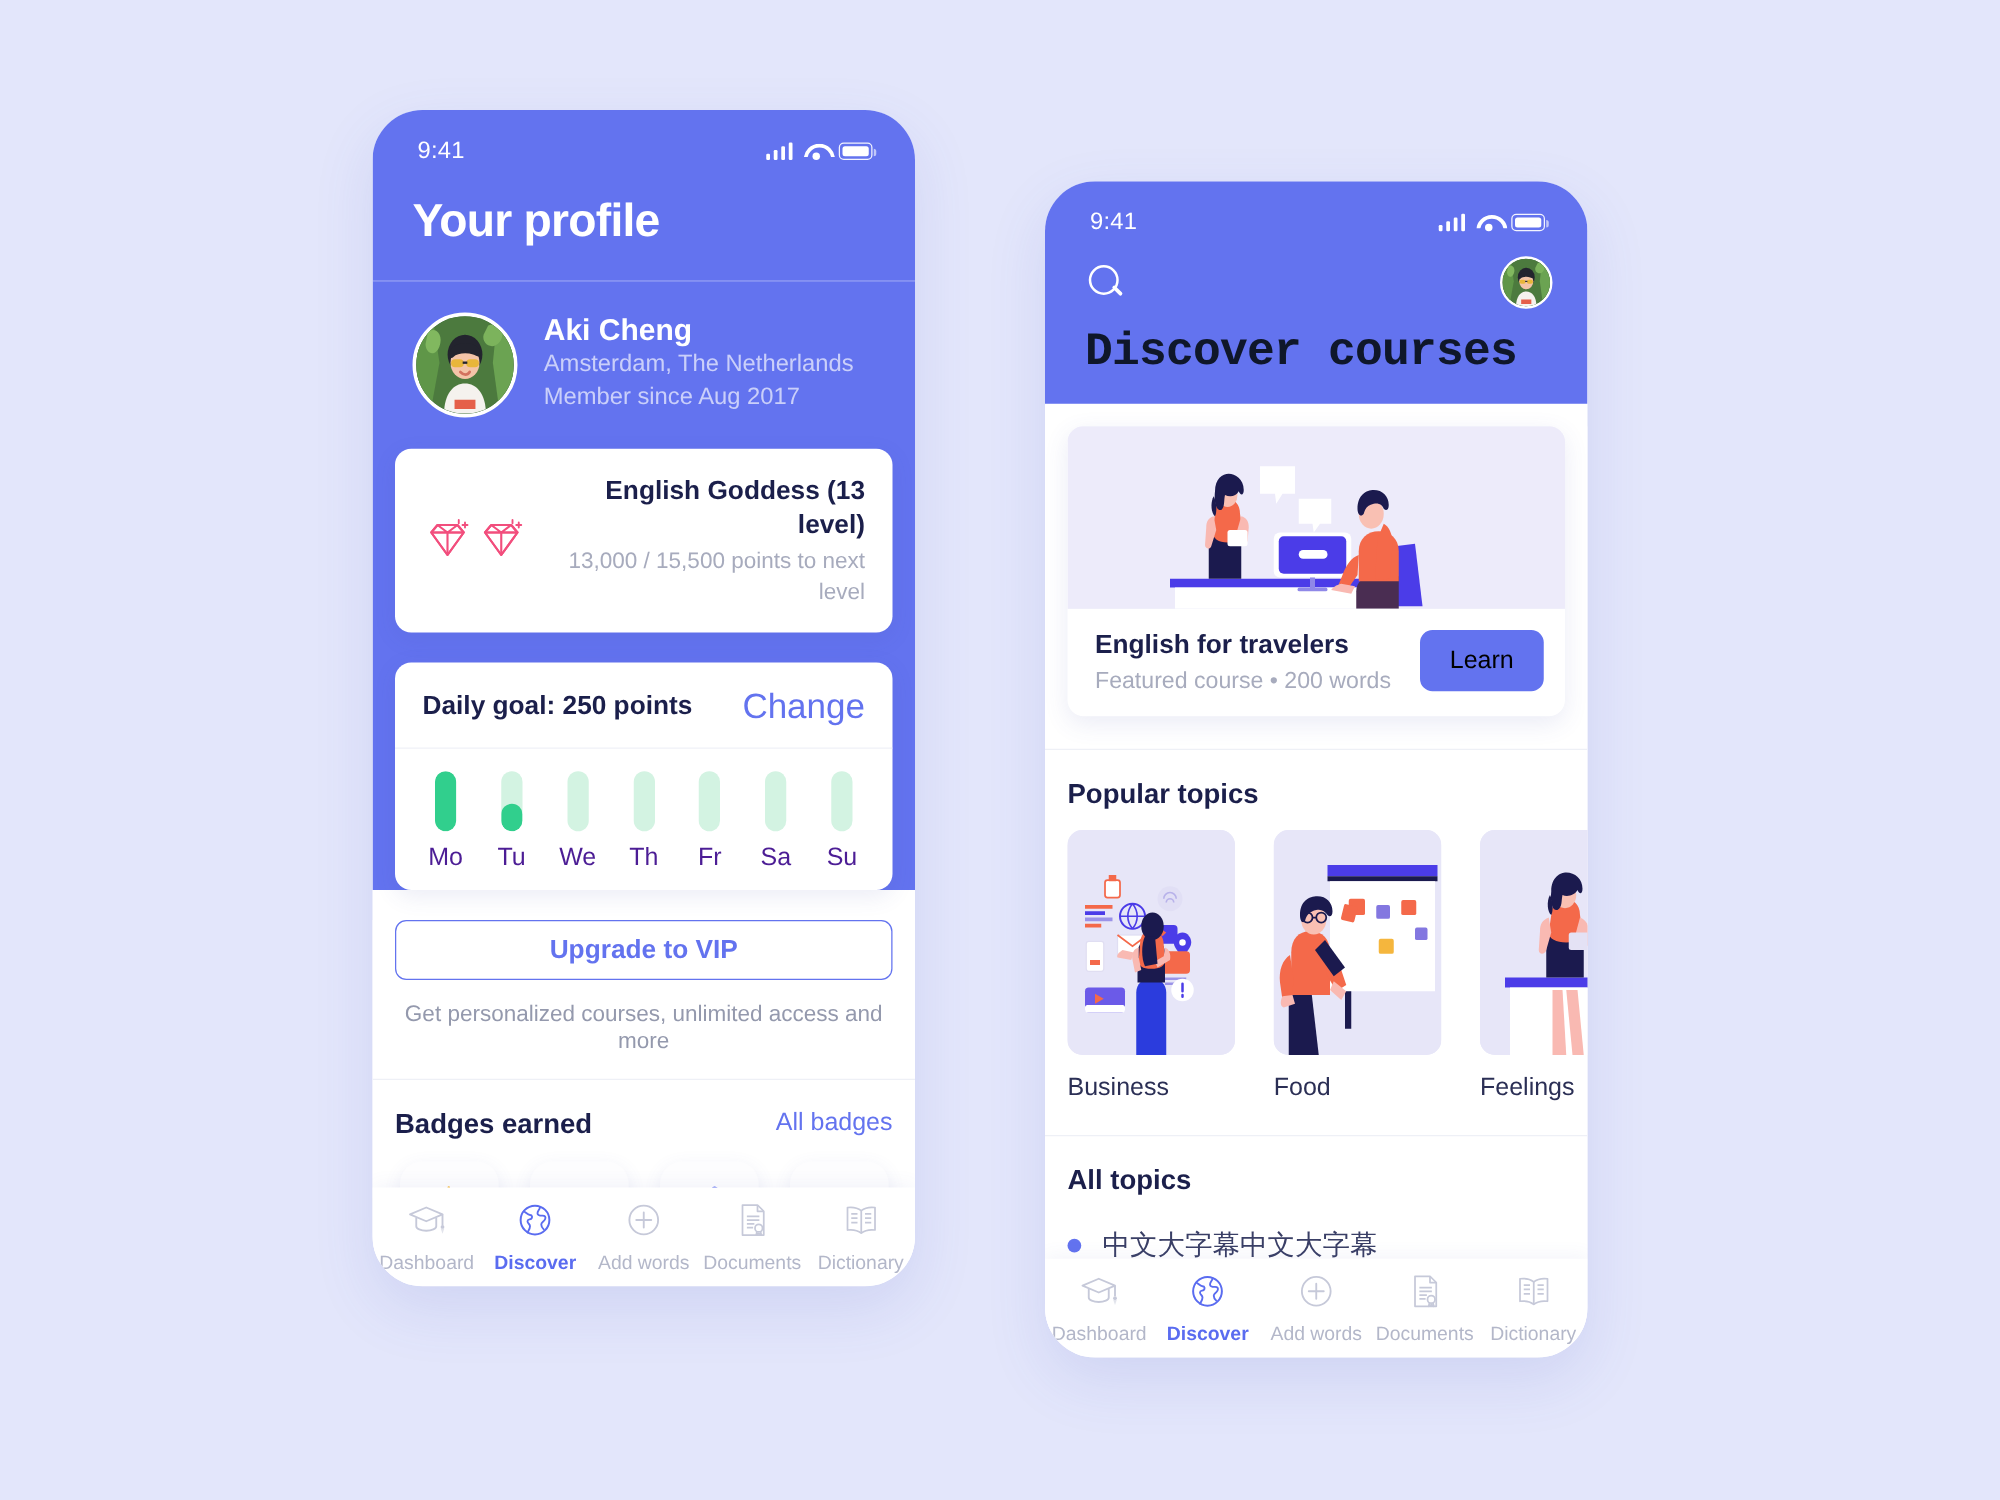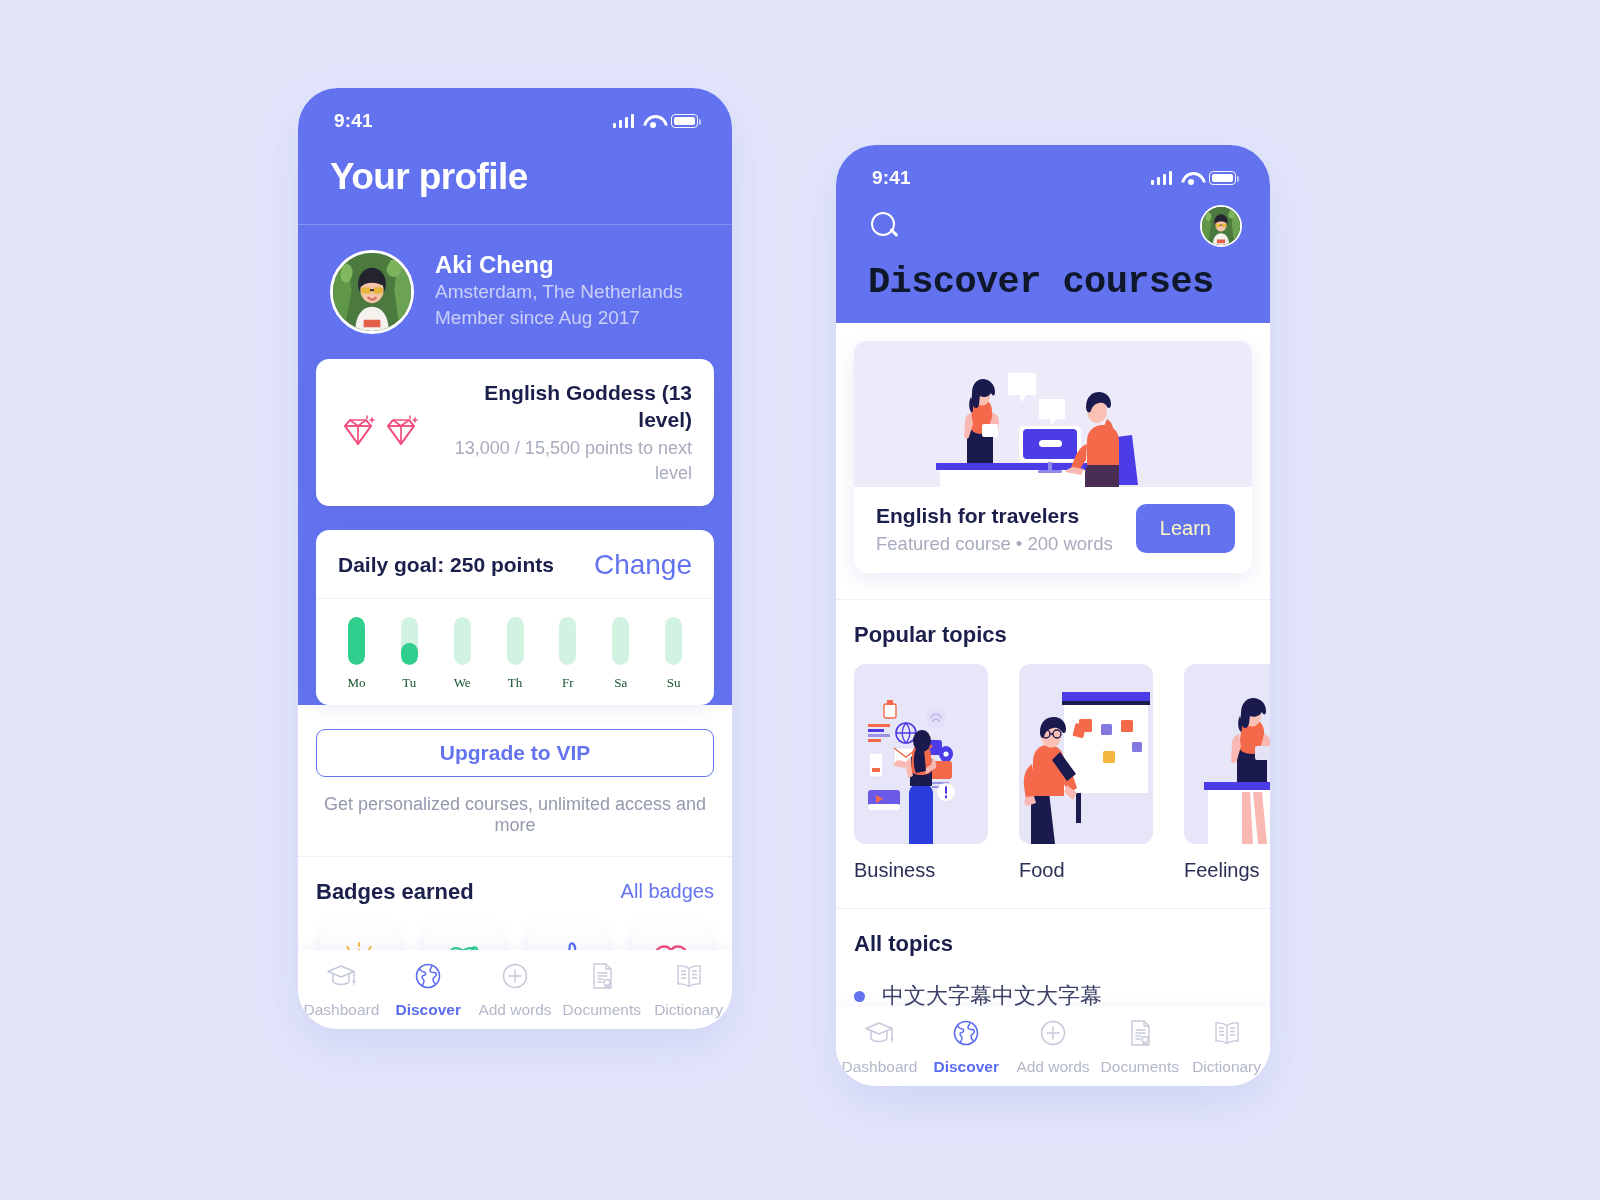--- a/index.html
+++ b/index.html
@@ -21,21 +21,21 @@
   }
   #phone-profile { left: 298px; top: 88px; width: 434px; height: 941px; }
   #phone-discover { left: 836px; top: 145px; width: 434px; height: 941px; }
 
   
   .statusbar {
     height: 54px; display: flex; align-items: center;
     justify-content: space-between; padding: 12px 34px 0 36px;
     color: #ffffff;
   }
-  .status-time { font-size: 19px; font-weight: bold; letter-spacing: .2px; }
+  .status-time { font-size: 19px; font-weight: normal; letter-spacing: .2px; }
   .status-icons { display: flex; align-items: center; gap: 9px; }
   .sig { display: flex; align-items: flex-end; gap: 2.5px; height: 14px; }
   .sig i { width: 3.5px; background: #fff; border-radius: 1px; display: block; }
   .sig i:nth-child(1){height:5px;} .sig i:nth-child(2){height:8px;}
   .sig i:nth-child(3){height:11px;} .sig i:nth-child(4){height:14px;}
   .wifi { width: 19px; height: 14px; position: relative; }
   .wifi:before {
     content:""; position:absolute; left:0; top:1px; width:19px; height:19px;
     border:3px solid #fff; border-radius:50%;
     clip-path: polygon(0 0,100% 0,100% 42%,0 42%);
@@ -108,21 +108,21 @@
   .goal-title { font-size:21px; font-weight:bold; color:#1b1f4b; }
   .goal-change { font-size:28px; color:#6373ef; cursor:pointer; }
   .goal-sep { height:1px; background:#f0f1f7; }
   .goal-bars { display:flex; padding: 18px 14px 14px 14px; }
   .goal-day { flex:1; display:flex; flex-direction:column; align-items:center; gap:10px; }
   .bar {
     width:17px; height:48px; border-radius:9px; background:#d3f3e2;
     position:relative; overflow:hidden;
   }
   .bar i { position:absolute; left:0; bottom:0; width:100%; background:#31cf8d; border-radius:9px; }
-  .day-lbl { font-size:13px; color:#14532d;font-family:Liberation Serif, serif; }
+  .day-lbl { font-size:20px; color:#4c1d95; }
 
   .p1-white { background:#fff; }
   .vip-btn {
     margin: 24px 18px 0 18px; height:48px; border:1.7px solid #6373ef;
     border-radius:9px; display:flex; align-items:center; justify-content:center;
     color:#6373ef; font-size:21px; font-weight:bold; cursor:pointer; background:#fff;
   }
   .vip-sub { text-align:center; color:#9499ad; font-size:18px; padding: 17px 10px 20px 10px; }
   .sec-sep { height:1px; background:#eef0f6; }
 
@@ -181,21 +181,21 @@
     box-shadow:0 6px 20px rgba(70,80,170,.11); overflow:hidden;
   }
   .featured-art { height:146px; background:#edebfa; position:relative; }
   .featured-info {
     display:flex; align-items:center; justify-content:space-between;
     padding: 15px 17px 18px 22px; gap:12px;
   }
   .f-title { font-size:21px; font-weight:bold; color:#1b1f4b; line-height:1.3; }
   .f-sub { font-size:18.5px; color:#a7abbd; margin-top:4px; }
   .learn-btn {
-    background:#6373ef; color:#fef9c3; font-size:20px; border-radius:10px;
+    background:#6373ef; color:#000000; font-size:20px; border-radius:10px;
     padding: 13px 24px; cursor:pointer; flex:none;
   }
 
   .p2-secsep { height:1px; background:#eef0f6; margin-top:26px; }
   .p2-h2 { font-size:22px; font-weight:bold; color:#1b1f4b; padding: 22px 18px 0 18px; }
 
   .topics-row { display:flex; gap:14px; padding: 16px 0 0 18px; }
   .topic { flex:none; width:151px; }
   .topic-art { width:134px; height:180px; border-radius:12px; background:#e7e6f8; position:relative; overflow:hidden; }
   .topic-lbl { margin-top:15px; font-size:20px; color:#2b2f55; }

